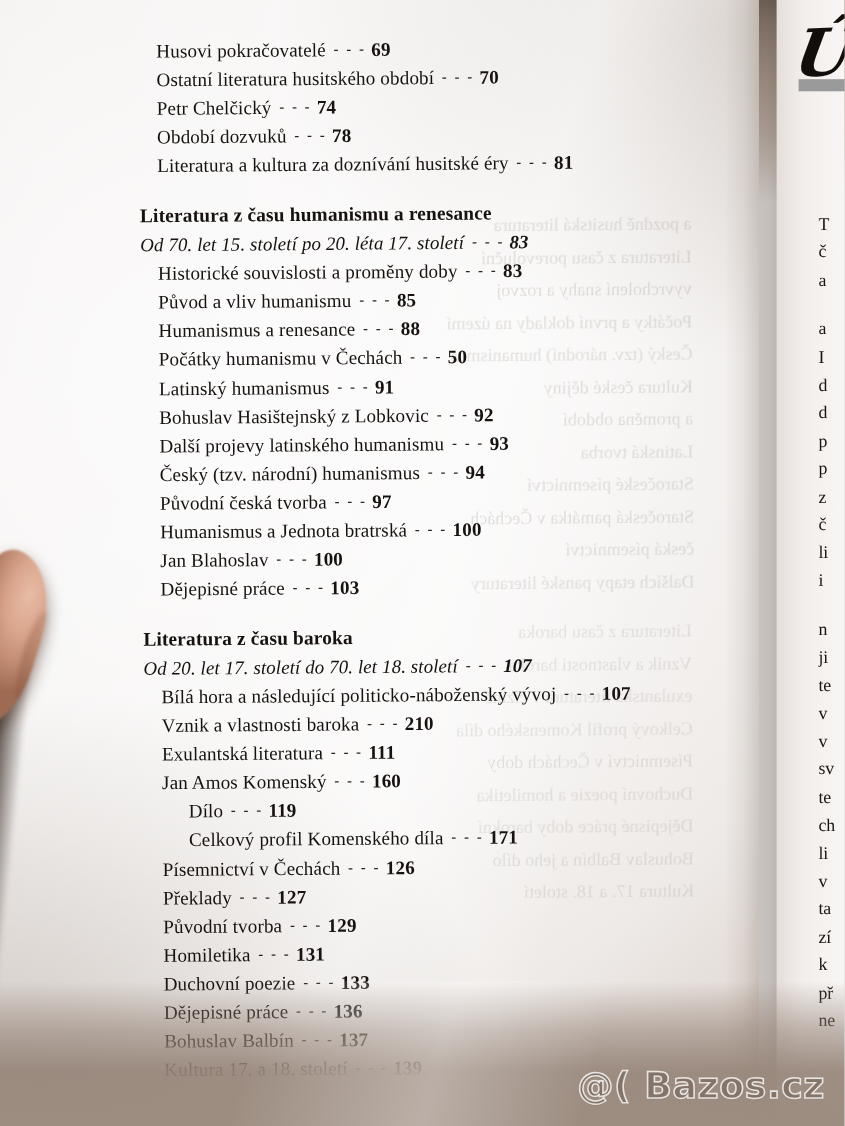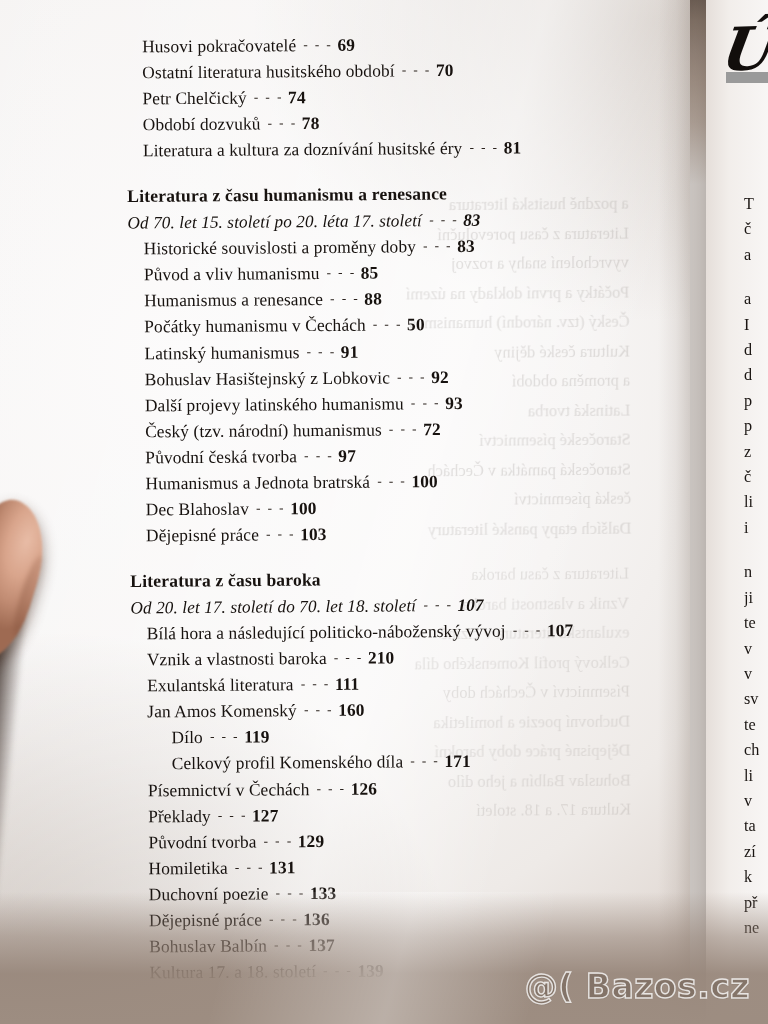--- a/index.html
+++ b/index.html
@@ -249,24 +249,24 @@
     <div class="row sec-title">Literatura z času humanismu a renesance</div>
     <div class="row sec-sub"><span>Od 70. let 15. století po 20. léta 17. století</span><span class="lead">- - -</span><span class="pg">83</span></div>
 
     <div class="row lvl1"><span>Historické souvislosti a proměny doby</span><span class="lead">- - -</span><span class="pg">83</span></div>
     <div class="row lvl1"><span>Původ a vliv humanismu</span><span class="lead">- - -</span><span class="pg">85</span></div>
     <div class="row lvl1"><span>Humanismus a renesance</span><span class="lead">- - -</span><span class="pg">88</span></div>
     <div class="row lvl1"><span>Počátky humanismu v Čechách</span><span class="lead">- - -</span><span class="pg">50</span></div>
     <div class="row lvl1"><span>Latinský humanismus</span><span class="lead">- - -</span><span class="pg">91</span></div>
     <div class="row lvl1"><span>Bohuslav Hasištejnský z Lobkovic</span><span class="lead">- - -</span><span class="pg">92</span></div>
     <div class="row lvl1"><span>Další projevy latinského humanismu</span><span class="lead">- - -</span><span class="pg">93</span></div>
-    <div class="row lvl1"><span>Český (tzv. národní) humanismus</span><span class="lead">- - -</span><span class="pg">72</span></div>
+    <div class="row lvl1"><span>Český (tzv. národní) humanismus</span><span class="lead">- - -</span><span class="pg">94</span></div>
     <div class="row lvl1"><span>Původní česká tvorba</span><span class="lead">- - -</span><span class="pg">97</span></div>
     <div class="row lvl1"><span>Humanismus a Jednota bratrská</span><span class="lead">- - -</span><span class="pg">100</span></div>
-    <div class="row lvl1"><span>Dec Blahoslav</span><span class="lead">- - -</span><span class="pg">100</span></div>
+    <div class="row lvl1"><span>Jan Blahoslav</span><span class="lead">- - -</span><span class="pg">100</span></div>
     <div class="row lvl1"><span>Dějepisné práce</span><span class="lead">- - -</span><span class="pg">103</span></div>
 
     <div class="gap"></div>
 
     <div class="row sec-title">Literatura z času baroka</div>
     <div class="row sec-sub"><span>Od 20. let 17. století do 70. let 18. století</span><span class="lead">- - -</span><span class="pg">107</span></div>
 
     <div class="row lvl1"><span>Bílá hora a následující politicko-náboženský vývoj</span><span class="lead">- - -</span><span class="pg">107</span></div>
     <div class="row lvl1"><span>Vznik a vlastnosti baroka</span><span class="lead">- - -</span><span class="pg">210</span></div>
     <div class="row lvl1"><span>Exulantská literatura</span><span class="lead">- - -</span><span class="pg">111</span></div>

